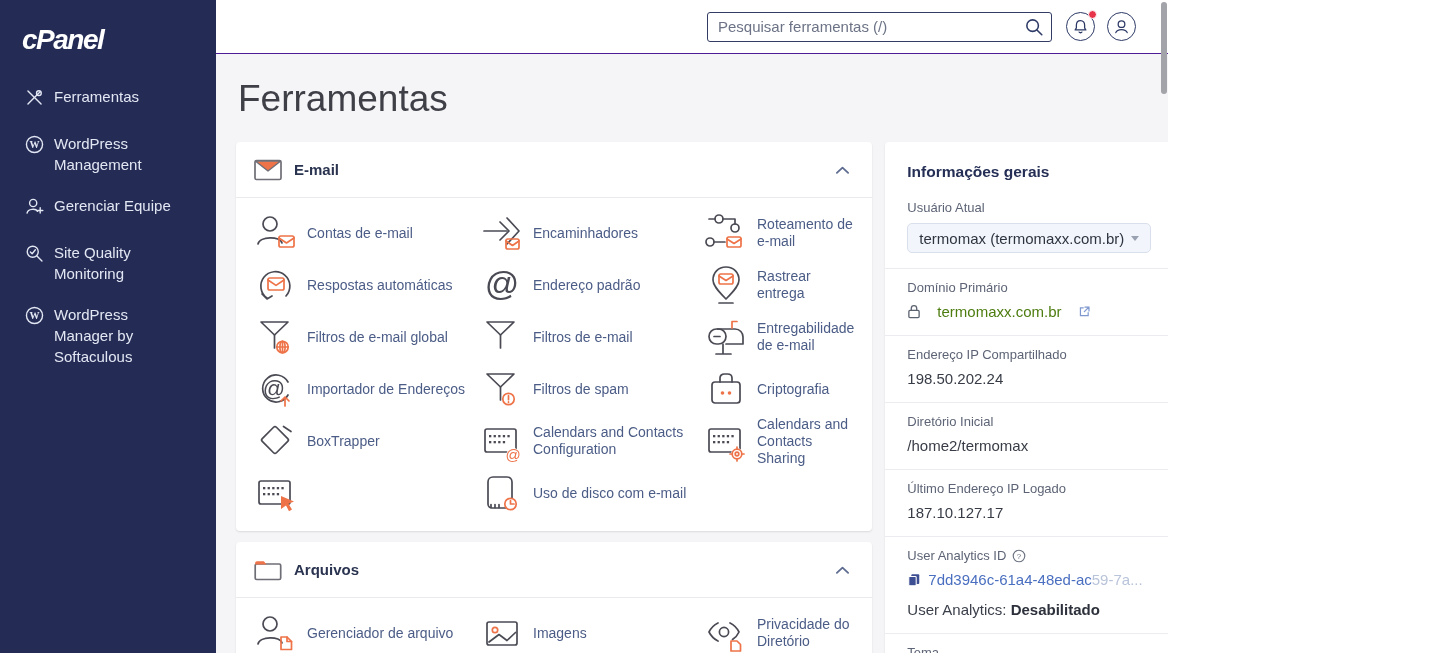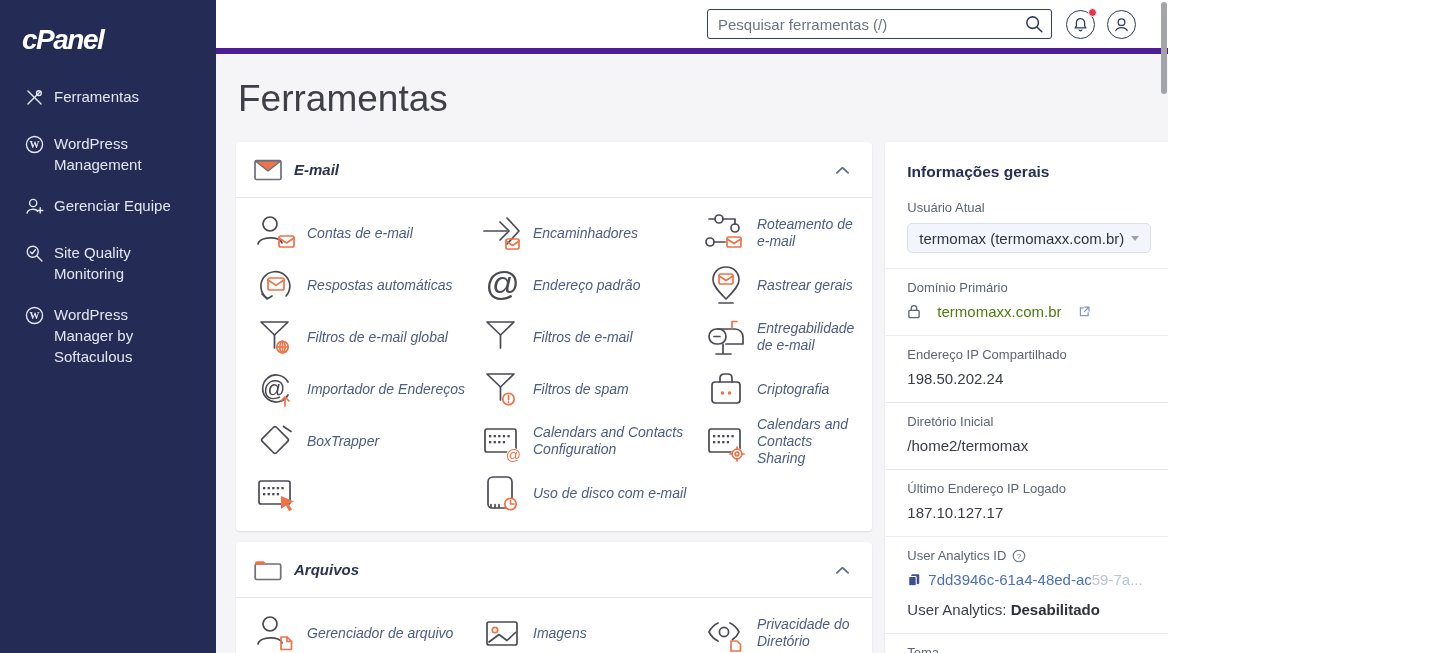--- a/index.html
+++ b/index.html
@@ -12,40 +12,40 @@
     background:#242c56; color:#e3e7f3; z-index:6; }
   .logo { font-style:italic; font-weight:bold; font-size:28px; letter-spacing:-1.5px;
     color:#fff; padding:24px 0 20px 22px; cursor:pointer; }
   .nav-item { display:flex; gap:9px; padding:10px 10px 10px 24px; font-size:15px;
     line-height:21px; cursor:pointer; align-items:flex-start; }
   .nav-icon { flex:0 0 21px; padding-top:1px; }
   .nav-label { max-width:126px; }
 
   
   .page { position:absolute; left:216px; top:0; right:0; height:100%; }
-  .topbar { height:54px; background:#fff; border-bottom:6px solid #4c1d95;
+  .topbar { height:54px; background:#fff; border-bottom:1px solid #4c1d95;
     display:flex; align-items:center; justify-content:flex-end; padding-right:32px; }
   .search { position:relative; width:345px; height:30px; margin-right:14px; }
   .search input { width:100%; height:100%; border:1px solid #333d63; border-radius:3px;
     padding:0 32px 0 10px; font-size:15px; color:#333; font-family:inherit; background:#fff; }
   .search input::placeholder { color:#6c7386; }
   .search .mag { position:absolute; right:7px; top:4px; cursor:pointer; }
   .round-btn { width:29px; height:29px; border-radius:50%; border:1.6px solid #2d3a66;
     background:#fff; position:relative; display:flex; align-items:center; justify-content:center;
     cursor:pointer; margin-left:12px; }
   .red-dot { position:absolute; top:-3px; right:-3px; width:9px; height:9px; border-radius:50%;
     background:#e8344a; border:1.5px solid #fff; }
 
   
   .content { padding:14px 0 0 20px; }
   h1.page-title { font-size:37px; font-weight:400; color:#3f3f47; margin:10px 0 22px 2px; }
   .layout { display:flex; align-items:flex-start; }
   .cards { width:881px; }
   .card { background:#fff; border-radius:4px; box-shadow:0 1px 2px rgba(30,30,40,.12);
-    margin-bottom:11px;font-style:italic; }
+    margin-bottom:11px; }
   .card-header { display:flex; align-items:center; height:56px; padding:0 18px;
     border-bottom:1px solid #eaeaee; }
   .card-title { margin-left:12px; font-size:15px; font-weight:bold; color:#2a3450; }
   .card-chevron { margin-left:auto; cursor:pointer; padding:4px; line-height:0; }
   .grid { display:grid; grid-template-columns:226px 224px 1fr; padding:9px 18px 12px; }
   .tool-item { display:flex; align-items:center; gap:9px; min-height:52px; }
   .icon44 { flex:0 0 44px; line-height:0; }
   .tool-label { font-size:14px; color:#4b5c86; line-height:17px; cursor:pointer;
     max-width:170px; }
 
@@ -217,21 +217,21 @@
                     </svg></span>
                       <a class="tool-label">Endereço padrão</a>
                 </div>
                 <div class="tool-item">
                   <span class="icon44"><svg viewBox="0 0 44 44" width="44" height="44">
                       <path d="M22 4 C14 4 9 10 9 17 C9 22 13 27 22 36 C31 27 35 22 35 17 C35 10 30 4 22 4 Z" stroke="#4a4a54" stroke-width="1.7" fill="none" stroke-linecap="round" stroke-linejoin="round"></path>
                       <rect x="15" y="11" width="14" height="10" rx="1.8" stroke="#ee7348" stroke-width="1.7" fill="none" stroke-linecap="round" stroke-linejoin="round"></rect>
                       <path d="M15 13 l7 4.5 l7 -4.5" stroke="#ee7348" stroke-width="1.7" fill="none" stroke-linecap="round" stroke-linejoin="round"></path>
                       <path d="M15 40 H29" stroke="#4a4a54" stroke-width="1.7" fill="none" stroke-linecap="round" stroke-linejoin="round"></path>
                     </svg></span>
-                      <a class="tool-label">Rastrear gerais</a>
+                      <a class="tool-label">Rastrear entrega</a>
                 </div>
                 <div class="tool-item">
                   <span class="icon44"><svg viewBox="0 0 44 44" width="44" height="44">
                       <path d="M7 7 H34 L20.5 20 Z" stroke="#4a4a54" stroke-width="1.7" fill="none" stroke-linecap="round" stroke-linejoin="round"></path>
                       <path d="M20.5 20 V33" stroke="#4a4a54" stroke-width="1.7" fill="none" stroke-linecap="round" stroke-linejoin="round"></path>
                       <circle cx="28.5" cy="32" r="5.7" stroke="#ee7348" stroke-width="1.7" fill="none" stroke-linecap="round" stroke-linejoin="round"></circle>
                       <path d="M22.8 32 H34.2 M28.5 26.3 V37.7" stroke="#ee7348" stroke-width="1.7" fill="none" stroke-linecap="round" stroke-linejoin="round"></path>
                       <ellipse cx="28.5" cy="32" rx="2.6" ry="5.7" stroke="#ee7348" stroke-width="1.7" fill="none" stroke-linecap="round" stroke-linejoin="round"></ellipse>
                     </svg></span>
                       <a class="tool-label">Filtros de e-mail global</a>

